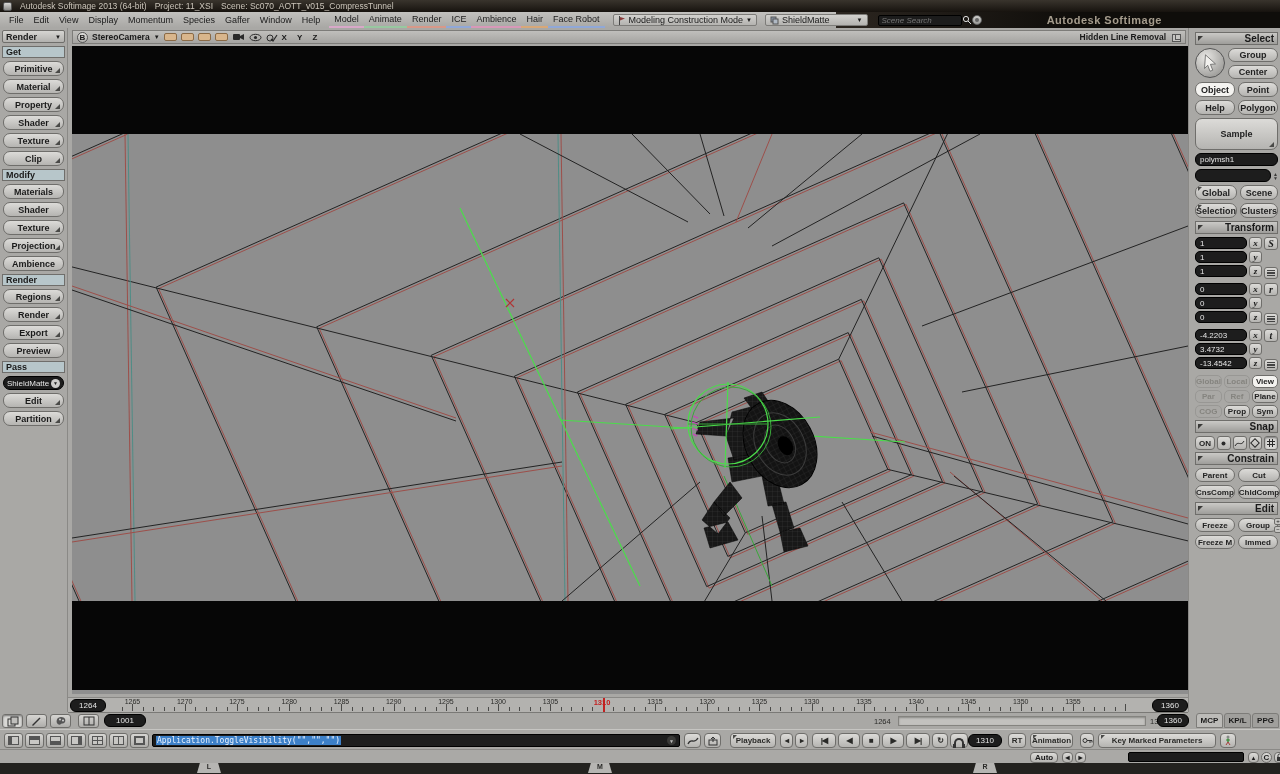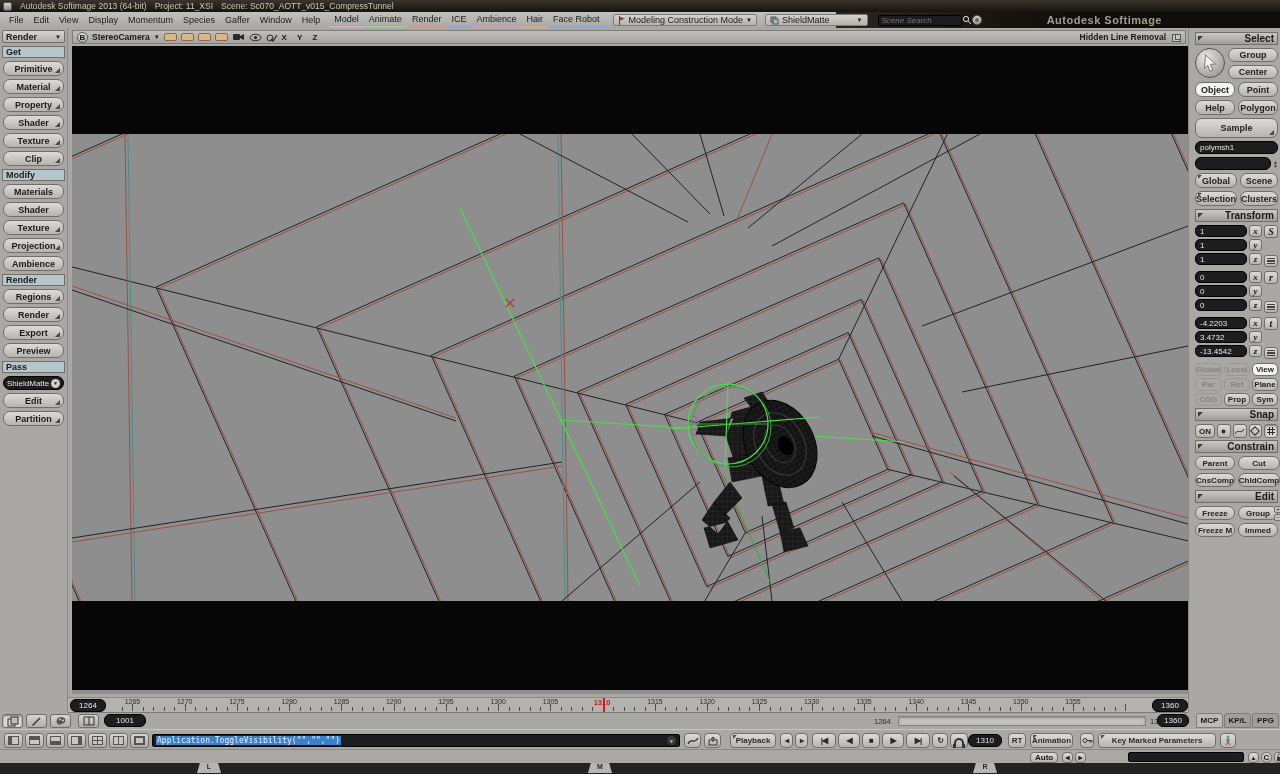--- a/index.html
+++ b/index.html
@@ -16,21 +16,21 @@
   
   .menubar{position:absolute;left:0;top:12px;width:836px;height:16px;background:linear-gradient(#c2c1be,#a8a7a4);display:flex;align-items:center;padding-left:4px;z-index:5}
   .mi{padding:2px 5px;white-space:nowrap;cursor:default}
   .mi.mod{margin-top:-1px;border-bottom:2px solid transparent}
   .dd{display:flex;align-items:center;gap:3px;height:12px;border:1px solid #7d7c79;background:linear-gradient(#d2d1ce,#b4b3b0);border-radius:2px;padding:0 4px;margin-left:8px;white-space:nowrap}
   .dd .car{font-size:6px}
   .searchbox{display:flex;align-items:center;margin-left:10px;gap:0}
   .searchfield{width:84px;height:11px;background:#1c1c1c;border:1px solid #000;border-radius:2px;color:#8f8f8f;font-style:italic;font-size:8px;padding:0 3px;font-family:"Liberation Sans",sans-serif}
   .roundico{width:10px;height:10px;border-radius:50%;background:linear-gradient(#d0cfcc,#9a9996);border:1px solid #666;display:flex;align-items:center;justify-content:center}
   
-  .btn{height:20px;border-radius:7px;border:1px solid #6f6e6b;background:linear-gradient(#dcdbd8,#b5b4b1);display:flex;align-items:center;justify-content:center;font-size:9px;font-weight:bold;color:#222;position:relative;cursor:default;white-space:nowrap}
+  .btn{height:32px;border-radius:7px;border:1px solid #6f6e6b;background:linear-gradient(#dcdbd8,#b5b4b1);display:flex;align-items:center;justify-content:center;font-size:9px;font-weight:bold;color:#222;position:relative;cursor:default;white-space:nowrap}
   .btn.active{background:#f4f3f0}
   .btn.dim{background:transparent;border-color:#989794;color:#85847f;font-weight:bold}
   .dfield{background:#1d1d1d;border:1px solid #000;border-radius:6px;color:#e6e6e6;font-size:8px;display:flex;align-items:center;padding:0 4px;height:13px}
   .tri-br{position:absolute;right:3px;bottom:2px;width:0;height:0;border-left:5px solid transparent;border-bottom:5px solid #4a4a48}
   .fold::before{content:"";position:absolute;left:2px;top:1px;width:0;height:0;border-bottom:4px solid transparent;border-left:4px solid #4a4a48}
   
   .left-panel{position:absolute;left:0;top:28px;width:68px;height:684px;background:#a9a8a5;border-right:1px solid #8a8986;padding:2px}
   .lp-dd{height:13px;border:1px solid #6f6e6b;border-radius:2px;background:linear-gradient(#d6d5d2,#b2b1ae);display:flex;align-items:center;justify-content:space-between;padding:0 3px;font-weight:bold;margin-bottom:3px}
   .lp-header{height:12px;background:#b7c6ca;border:1px solid #6f6e6b;font-weight:bold;padding-left:3px;display:flex;align-items:center;margin:2px 0 3px 0}
   .lp-btn{height:15px;margin:0 1px 3px 1px;border-radius:7px;border:1px solid #6f6e6b;background:linear-gradient(#dcdbd8,#b5b4b1);display:flex;align-items:center;justify-content:center;font-weight:bold;position:relative}

